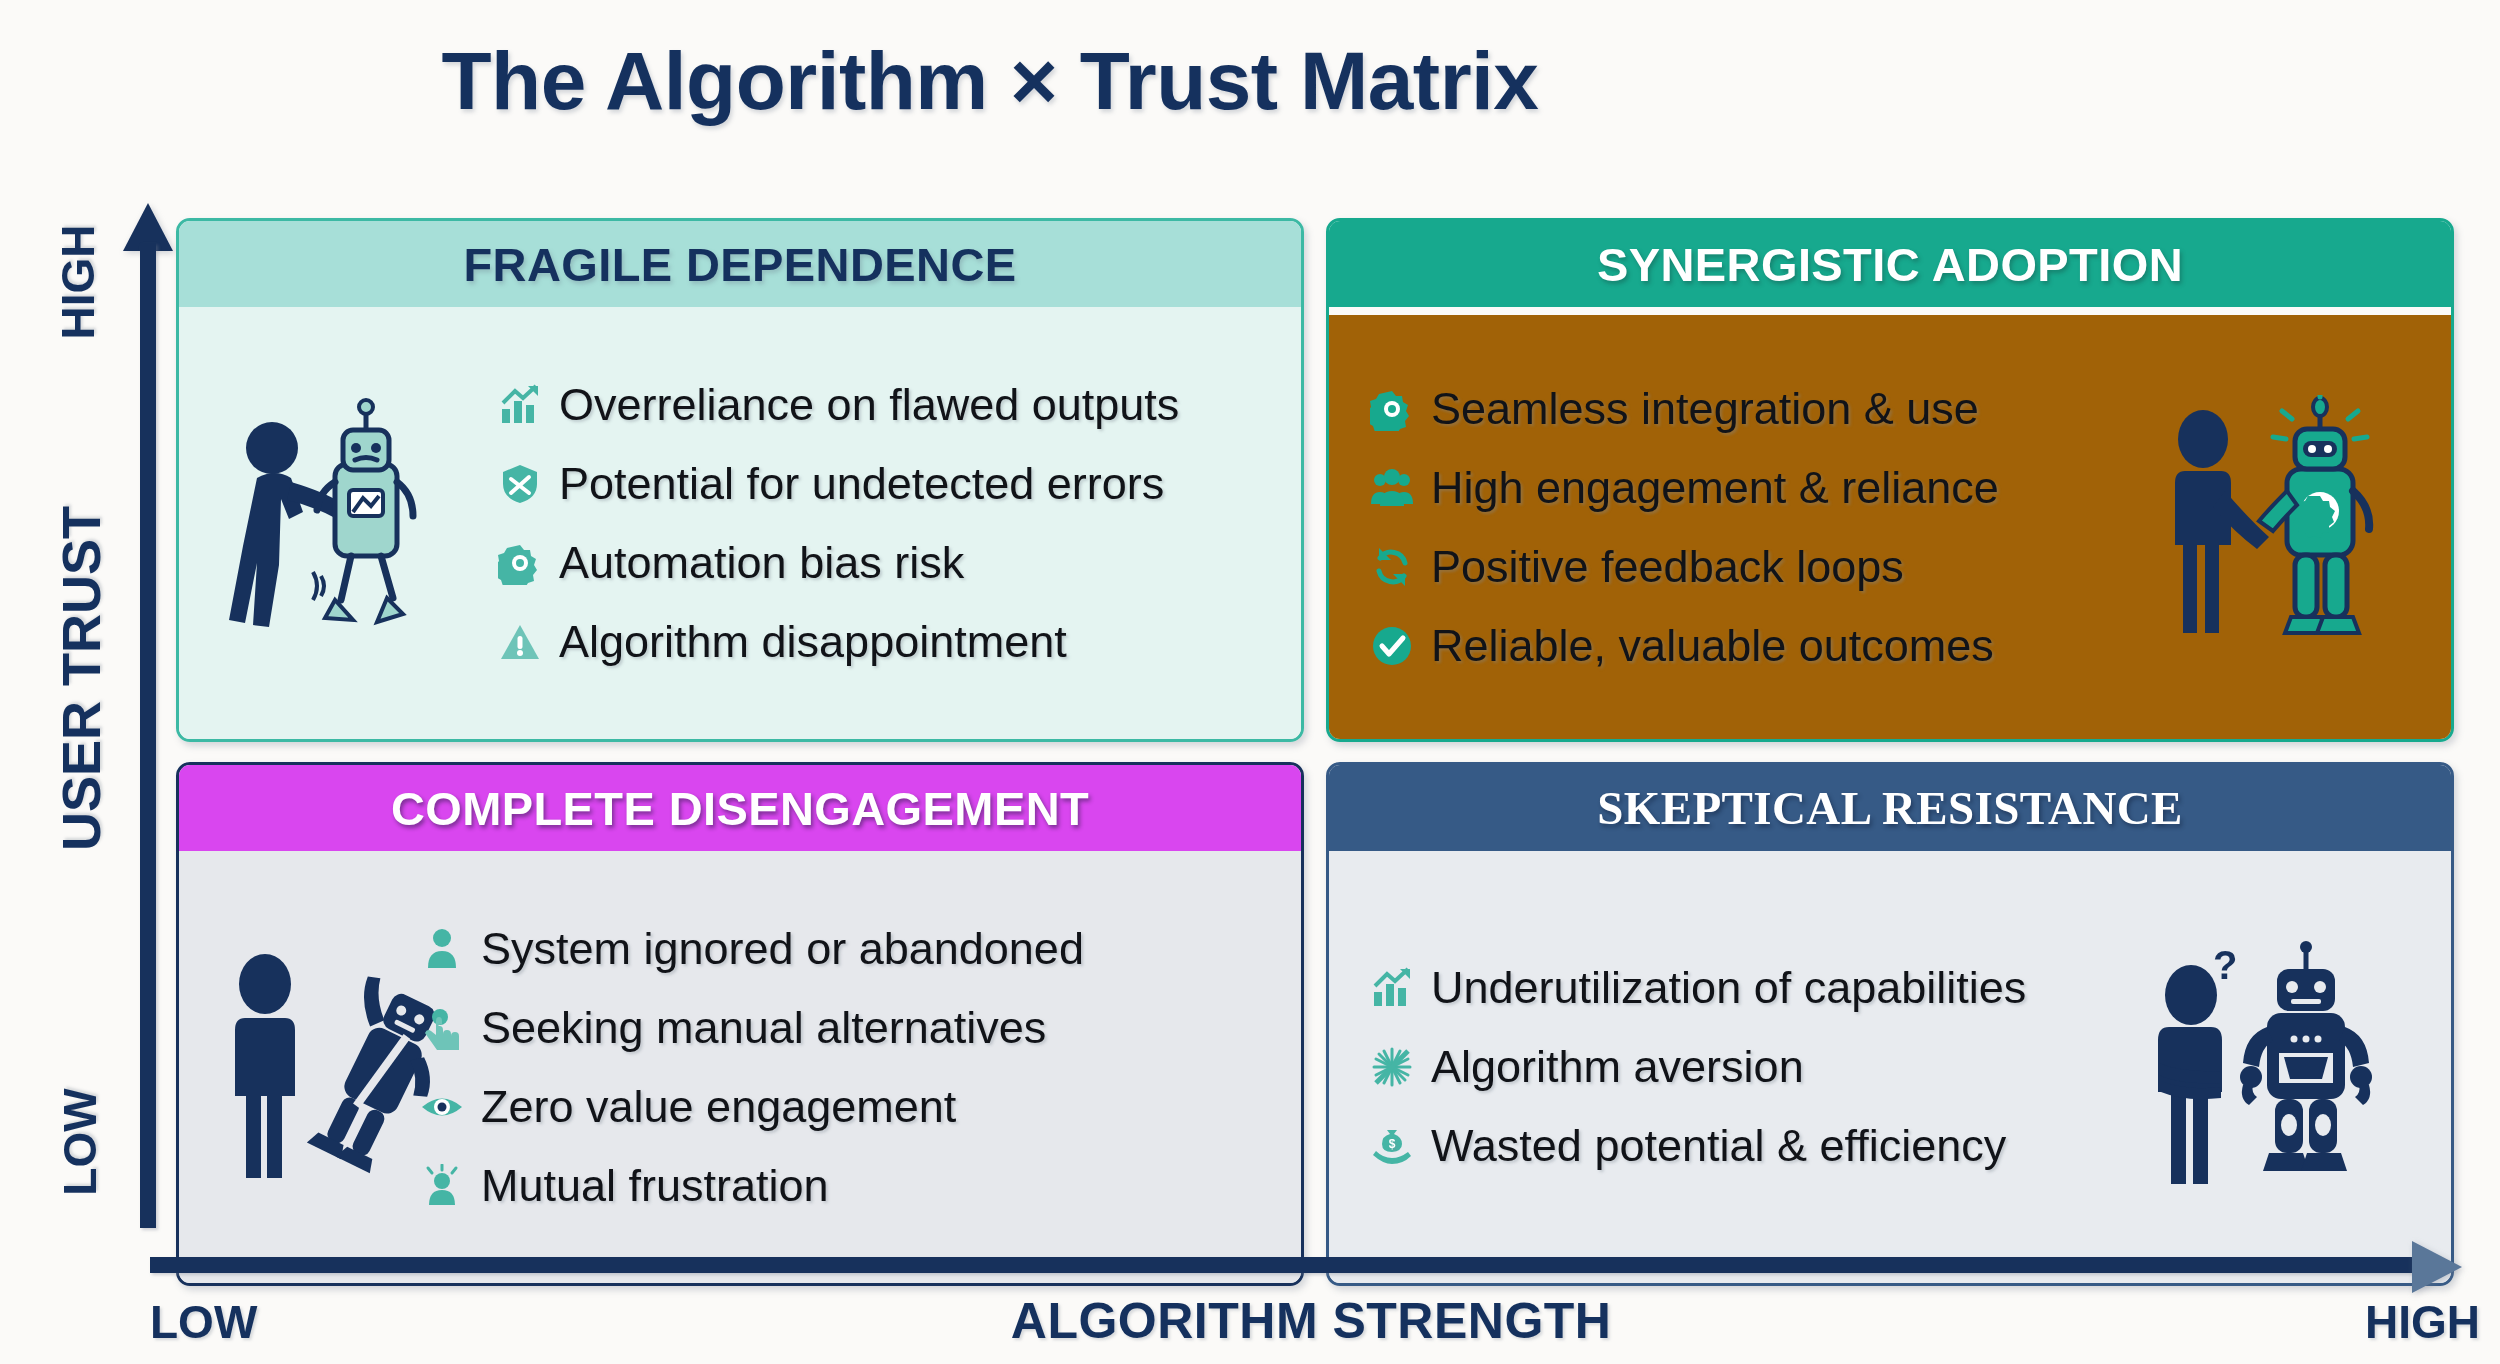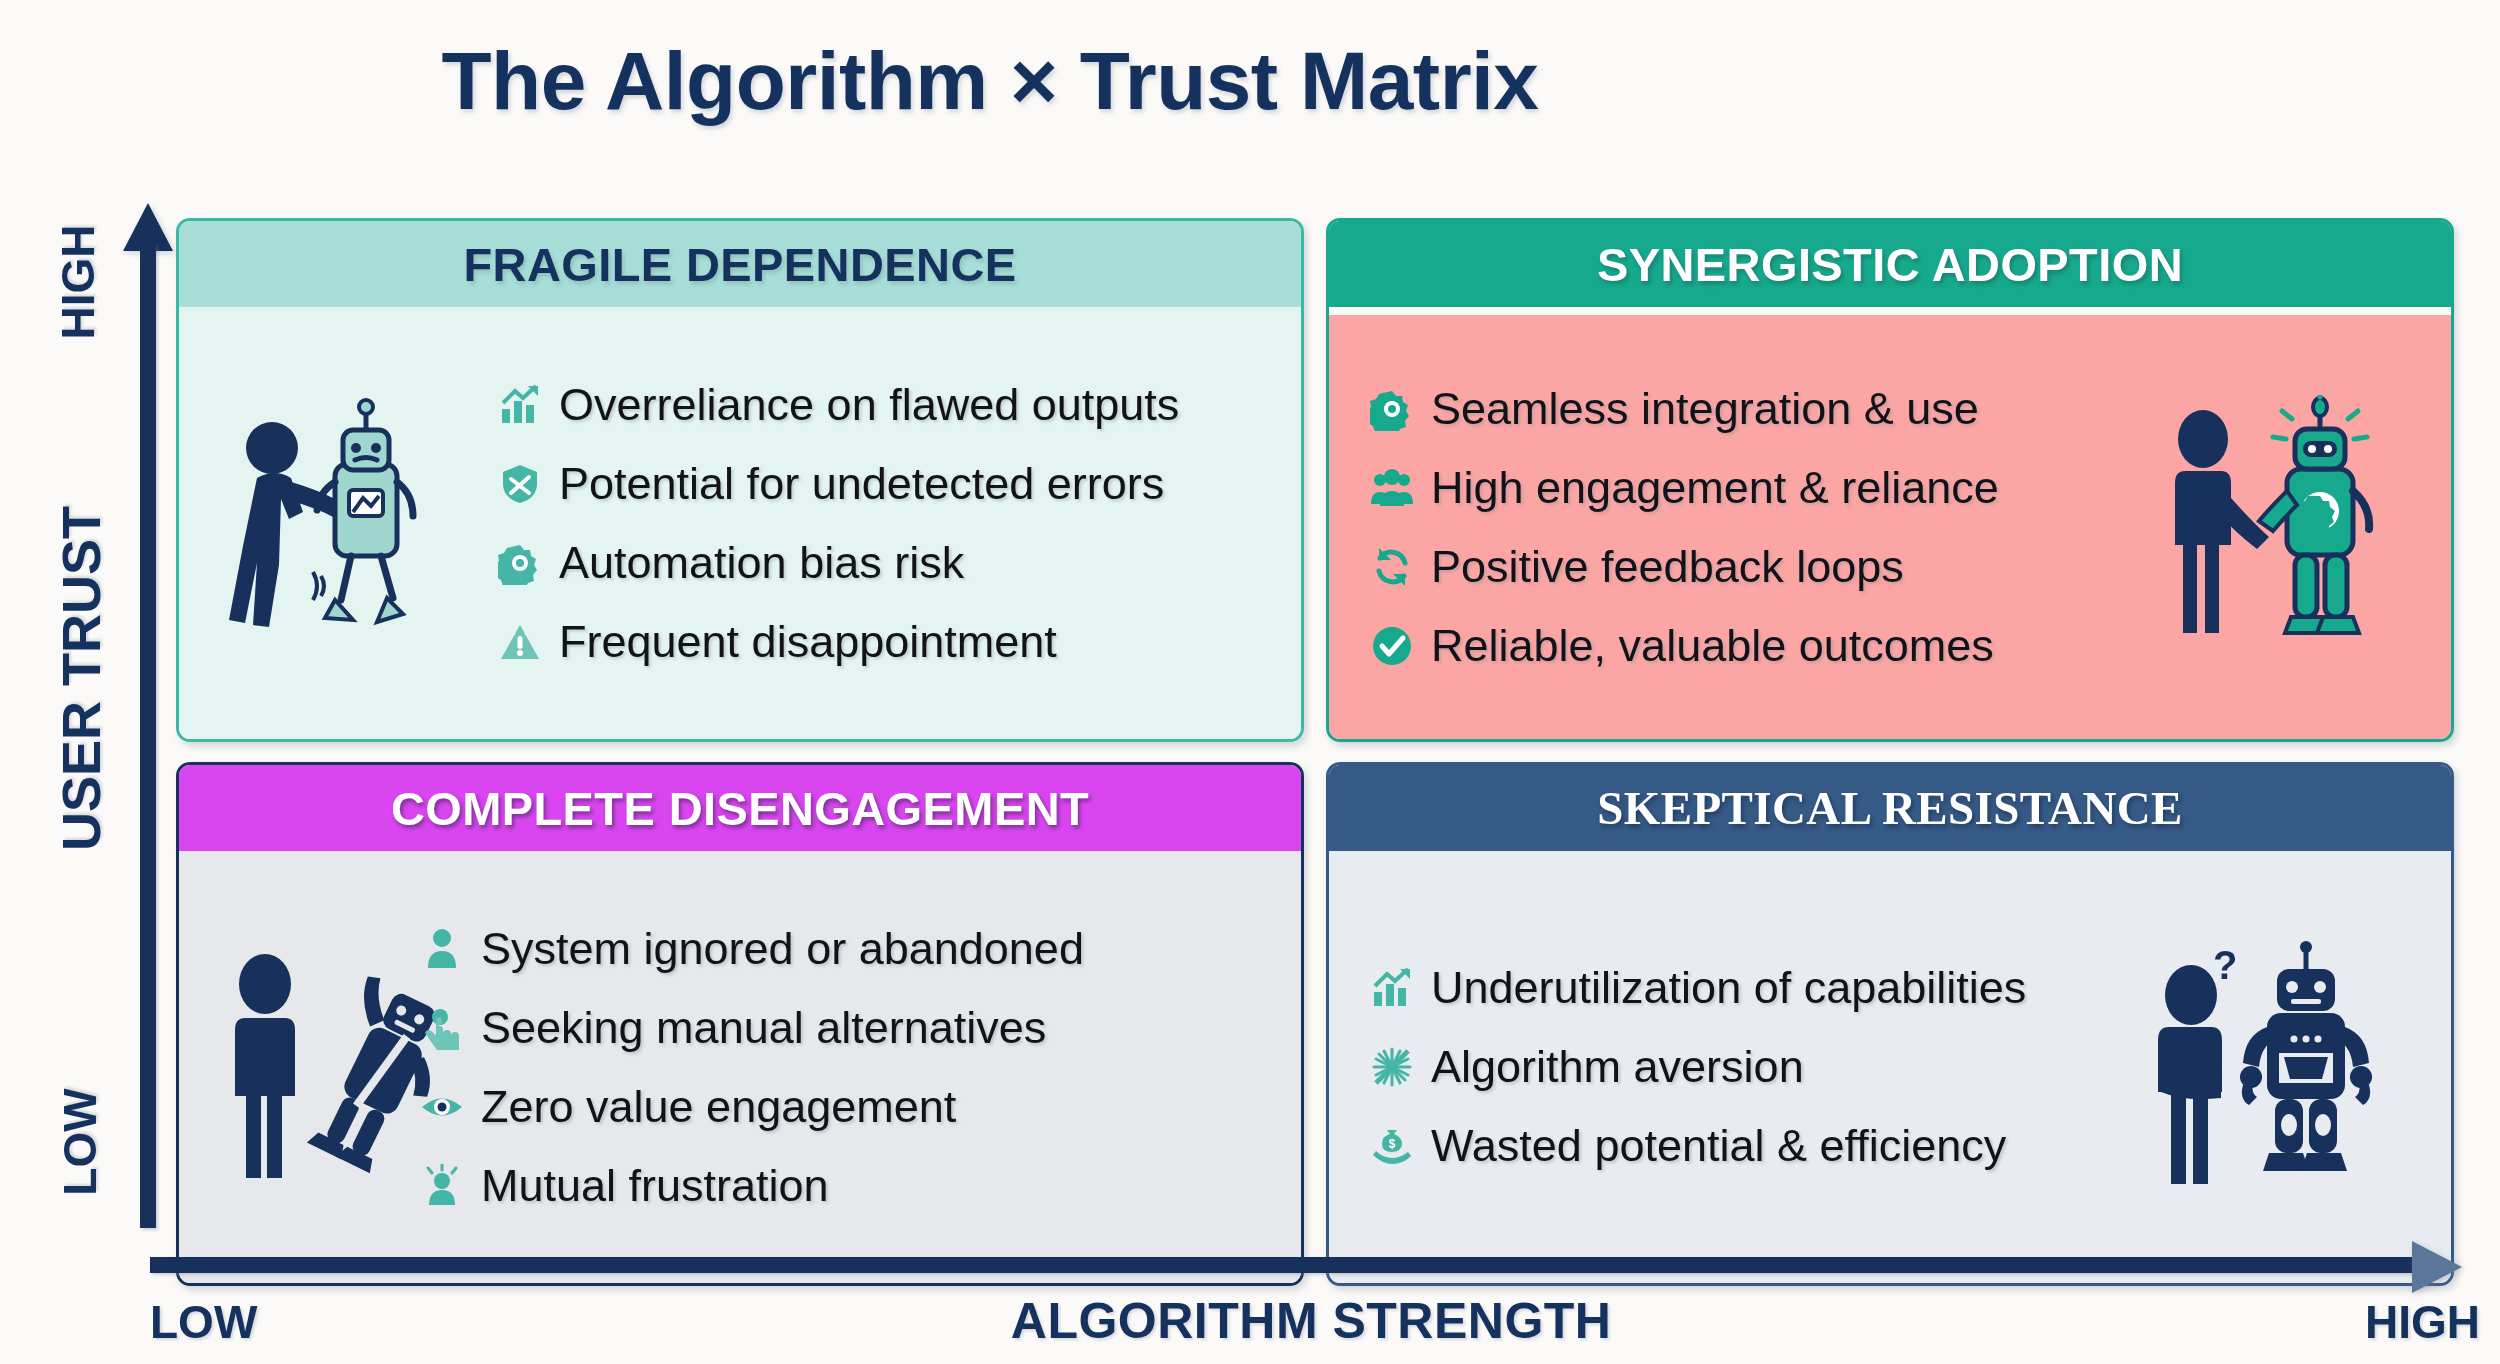--- a/index.html
+++ b/index.html
@@ -181,21 +181,21 @@
 
   
   .q-fragile { border: 3px solid #3cb9a4; }
   .q-fragile .quad-head { background: #a7dfd8; color: #15315e;
       text-shadow: 2px 3px 4px rgba(110,125,140,0.35); }
   .q-fragile .quad-body { background: #e4f4f1; }
 
   .q-synergy { border: 3px solid #17a98e; }
   .q-synergy .quad-head { background: #17a98e; color: #ffffff;
       text-shadow: 2px 3px 4px rgba(20,60,55,0.35); }
-  .q-synergy .quad-body { background: #fca5a5; margin-top: 8px; }
+  .q-synergy .quad-body { background: #a16207; margin-top: 8px; }
 
   .q-disengage { border: 3px solid #17315c; }
   .q-disengage .quad-head { background: #d946ef; color: #ffffff;
       text-shadow: 2px 3px 4px rgba(10,20,40,0.45); }
   .q-disengage .quad-body { background: #e6e8ec; }
 
   .q-skeptical { border: 3px solid #365a86; }
   .q-skeptical .quad-head { background: #365a86; color: #ffffff;
       text-shadow: 2px 3px 4px rgba(10,25,50,0.45); font-family: Liberation Serif, serif; }
   .q-skeptical .quad-body { background: #e8ebef; }
@@ -326,21 +326,21 @@
           <span>Automation bias risk</span>
         </li>
         <li>
           <span class="b-icon">
             <svg width="44" height="44" viewBox="0 0 44 44">
               <path d="M22 5 L41 39 H3 z" fill="#6ec4b8"></path>
               <rect x="19.5" y="16" width="5" height="13" rx="2.5" fill="#ffffff"></rect>
               <circle cx="22" cy="33" r="3" fill="#ffffff"></circle>
             </svg>
           </span>
-          <span>Frequent disappointment</span>
+          <span>Algorithm disappointment</span>
         </li>
       </ul>
     </div>
   </div>
 
   <div class="quad q-synergy">
     <div class="quad-head">SYNERGISTIC ADOPTION</div>
     <div class="quad-body">
       <ul class="bullets">
         <li>

